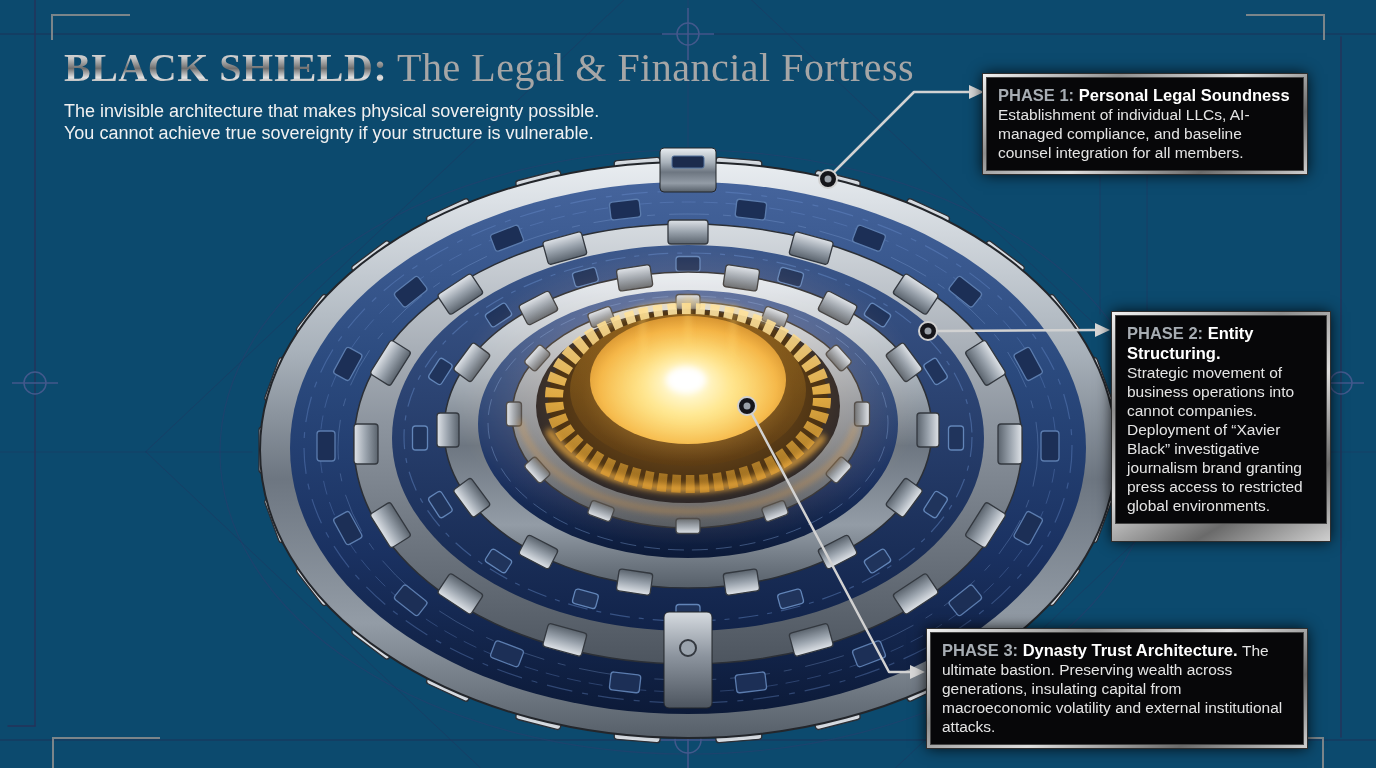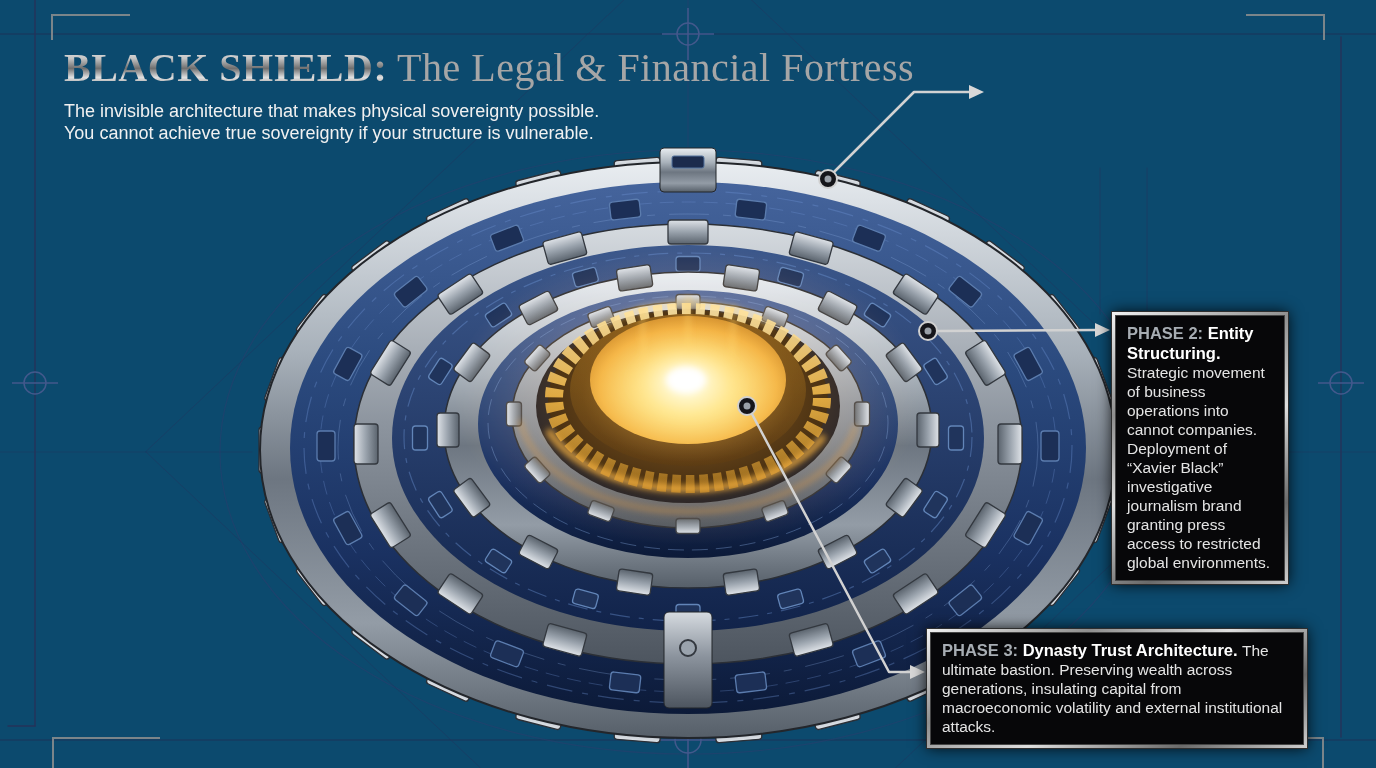--- a/index.html
+++ b/index.html
@@ -21,21 +21,21 @@
   .callout{position:absolute;z-index:6;box-sizing:border-box;padding:3px;
       background:linear-gradient(150deg,#f2f2f2 0%,#8f8f8f 28%,#dedede 52%,#6a6a6a 78%,#cfcfcf 100%);
       box-shadow:0 0 0 1px #2e2e2e, 0 0 14px rgba(0,0,0,.9);}
   .callout-inner{box-sizing:border-box;width:100%;height:100%;background:#070709;
       border:1px solid #454545;padding:7px 11px 8px 11px;}
   .co-head{font-size:16.5px;line-height:20px;font-weight:700;}
   .co-label{color:#a7adb3;}
   .co-title{color:#ffffff;}
   .co-body{font-size:15.5px;line-height:19px;color:#e4e4e4;}
   #callout-phase-1{left:983px;top:74px;width:324px;min-height:95px;}
-  #callout-phase-2{left:1112px;top:312px;width:176px;min-height:229px;}
+  #callout-phase-2{left:1112px;top:312px;width:218px;min-height:229px;}
   #callout-phase-3{left:927px;top:629px;width:380px;min-height:92px;}
   #callout-phase-3 .co-head,#callout-phase-3 .co-body{display:inline;margin-top:7px;}
 </style>
 </head>
 <body>
 
 <div id="stage">
 
   <svg id="vault-svg" width="1376" height="768" viewBox="0 0 1376 768">
     <defs>
@@ -323,20 +323,29 @@
   <div class="header">
     <div class="title">
       <span class="title-strong">BLACK SHIELD:</span><span class="title-rest"> The Legal &amp; Financial Fortress</span>
     </div>
     <div class="subtitle">
       <div>The invisible architecture that makes physical sovereignty possible.</div>
       <div>You cannot achieve true sovereignty if your structure is vulnerable.</div>
     </div>
   </div>
 
+  <div class="callout" id="callout-phase-1">
+    <div class="callout-inner">
+      <div class="co-head">
+        <span class="co-label">PHASE 1:</span>
+        <span class="co-title">Personal Legal Soundness</span>
+      </div>
+      <div class="co-body">Establishment of individual LLCs, AI-managed compliance, and baseline counsel integration for all members.</div>
+    </div>
+  </div>
 
   <div class="callout" id="callout-phase-2">
     <div class="callout-inner">
       <div class="co-head">
         <span class="co-label">PHASE 2:</span>
         <span class="co-title">Entity Structuring.</span>
       </div>
       <div class="co-body">Strategic movement of business operations into cannot companies. Deployment of “Xavier Black” investigative journalism brand granting press access to restricted global environments.</div>
     </div>
   </div>

